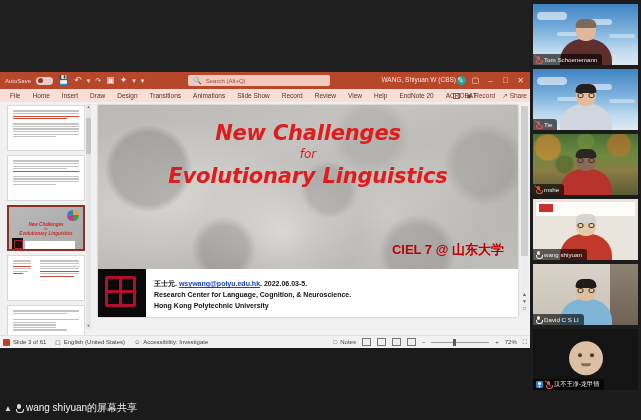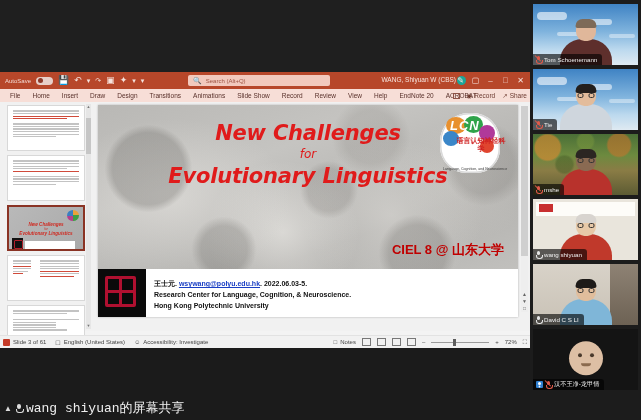--- a/index.html
+++ b/index.html
@@ -231,21 +231,21 @@
   .avatar-circ{position:absolute;left:50%;top:50%;transform:translate(-50%,-55%);width:34px;height:34px;border-radius:50%;background:#ddbfa4;}
   .avatar-circ::before{content:"";position:absolute;left:9px;top:12px;width:4px;height:4px;border-radius:50%;background:#4a3a2c;box-shadow:12px 0 0 #4a3a2c;}
   .avatar-circ::after{content:"";position:absolute;left:12px;top:22px;width:10px;height:3px;border-radius:0 0 6px 6px;background:#8a6a4e;}
 
   
   .sharebar { position:absolute; left:0; bottom:0; width:530px; height:24px; background:#1b1b1b;
               display:flex; align-items:center; gap:4px; padding-left:4px; }
   .sharebar .micico{width:6px;height:9px;position:relative;}
   .sharebar .micico::before{content:"";position:absolute;left:1px;top:0;width:4px;height:5px;background:#dcdcdc;border-radius:2px;}
   .sharebar .micico::after{content:"";position:absolute;left:0;top:5px;width:6px;height:3px;border:1px solid #dcdcdc;border-top:0;border-radius:0 0 3px 3px;}
-  .sharebar .lbl{color:#efefef;font-size:13px;white-space:nowrap;font-family:Liberation Mono, monospace;}
+  .sharebar .lbl{color:#efefef;font-size:10px;white-space:nowrap;}
   .sharebar .up{color:#dcdcdc;font-size:8px;}
 
   
   .darkgap{position:absolute;left:0;top:348px;width:530px;height:48px;background:#1b1b1b;}
 </style>
 </head>
 <body>
 
 <div id="root">
 
@@ -406,39 +406,28 @@
           <span class="arw" style="top:0;">▲</span>
           <div class="knobv"></div>
           <span class="arw" style="bottom:0;">▼</span>
         </div>
       </div>
 
       <div class="slidearea">
         <div class="slide">
           <div class="slide-bg"></div>
 
-          <div class="lcn">
-            <div class="head"></div>
-            <span class="seg s1"></span>
-            <span class="seg s2"></span>
-            <span class="seg s3"></span>
-            <span class="seg s4"></span>
-            <span class="seg s5"></span>
-            <div class="letters">LCN</div>
-            <div class="cn">语言认知神经科学</div>
-            <div class="cap">Language, Cognition, and Neuroscience</div>
-          </div>
 
           <div class="slide-title-wrap">
             <div class="s-t1">New Challenges</div>
             <div class="s-for">for</div>
             <div class="s-t2">Evolutionary Linguistics</div>
           </div>
 
-          <div class="s-ciel">CIEL 8 @ 山东大学</div>
+          <div class="s-ciel">CIEL 7 @ 山东大学</div>
 
           <div class="s-foot"></div>
           <div class="s-knot">
             <div class="k">
                 <i></i>
                 <i></i>
                 <i></i>
                 <i></i>
               </div>
           </div>

